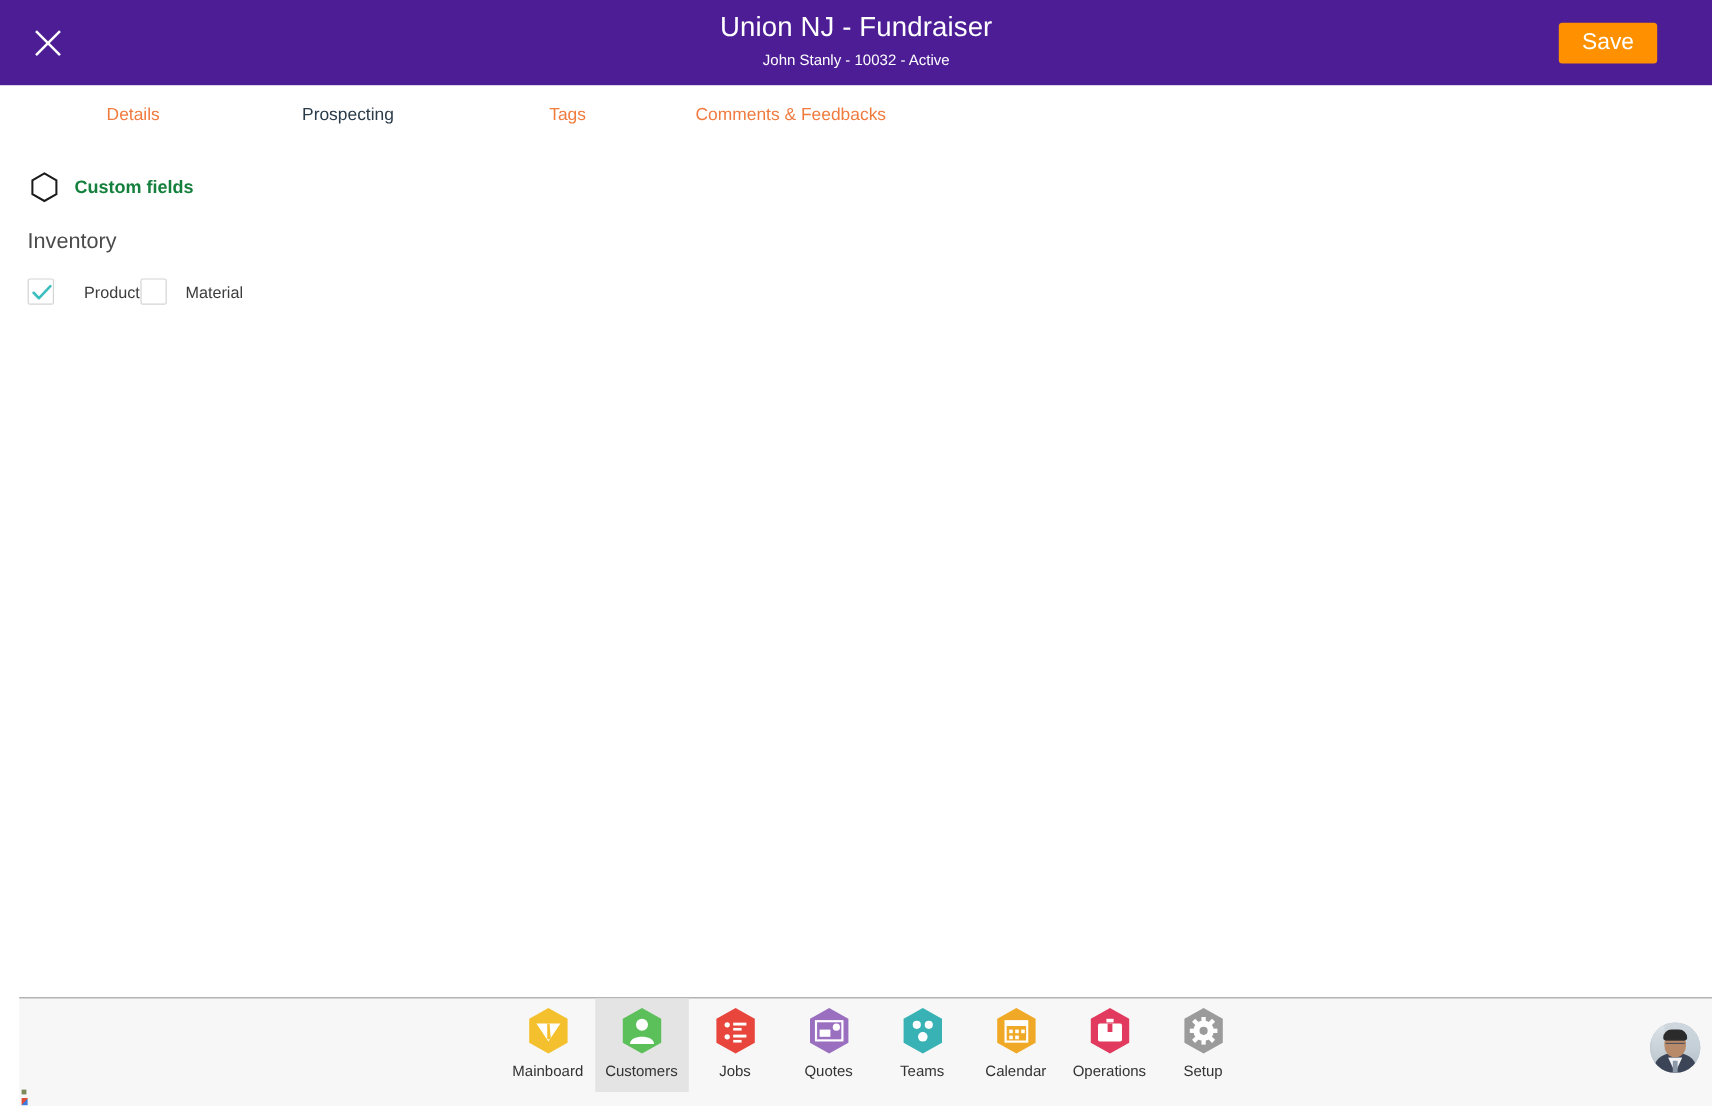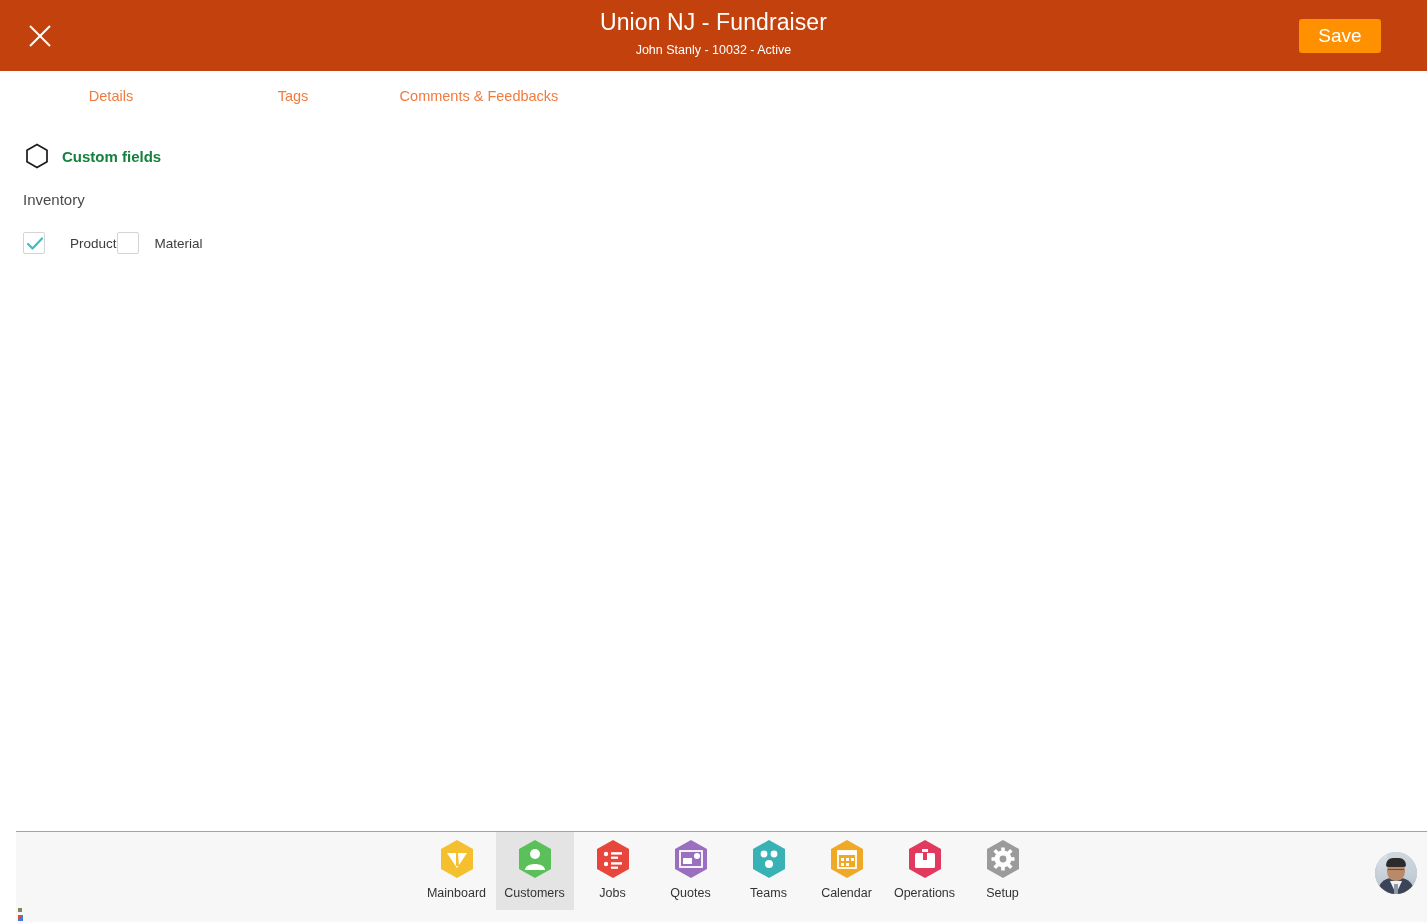--- a/index.html
+++ b/index.html
@@ -18,21 +18,21 @@
     width: 1427px;
     height: 922px;
     background: #ffffff;
   }
 
   
   .header {
     position: absolute;
     left: 0; top: 0;
     width: 1427px; height: 71px;
-    background: #c2410c;
+    background: #4c1d95;
   }
 
   .close-btn {
     position: absolute;
     left: 22px; top: 18px;
     width: 36px; height: 36px;
     cursor: pointer;
   }
   .close-btn svg { display: block; }
 
@@ -157,21 +157,21 @@
   .section-title {
     margin-left: 12px;
     font-size: 15px;
     font-weight: bold;
     color: #15803d;
   }
 
   .field-label {
     position: absolute;
     left: 23px; top: 62px;
-    font-size: 15px;
+    font-size: 18px;
     color: #4a4a4a;
   }
 
   .checkbox-row {
     position: absolute;
     left: 23px; top: 103px;
     display: flex;
     align-items: center;
   }
 
@@ -315,20 +315,21 @@
       <div class="header-title">Union NJ - Fundraiser</div>
       <div class="header-subtitle">John Stanly - 10032 - Active</div>
     </div>
 
     <button class="save-btn">Save</button>
   </div>
 
   <div class="tabbar">
     <div class="tabs">
       <div class="tab t-details">Details</div>
+      <div class="tab t-prospecting">Prospecting</div>
       <div class="tab t-tags">Tags</div>
       <div class="tab t-comments">Comments &amp; Feedbacks</div>
     </div>
 
     <div class="tag-highlight"></div>
 
     <div class="tabline-left"></div>
     <div class="tabline-right"></div>
     <div class="notch">
       <svg width="30" height="20" viewBox="0 0 30 20">

